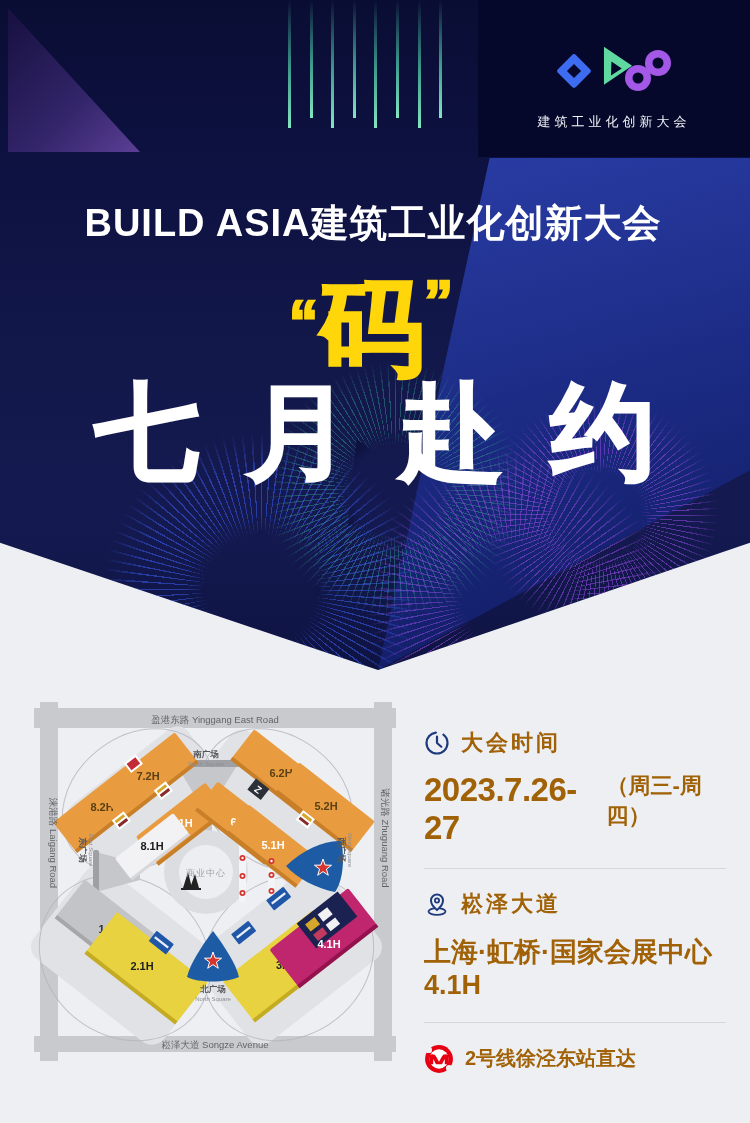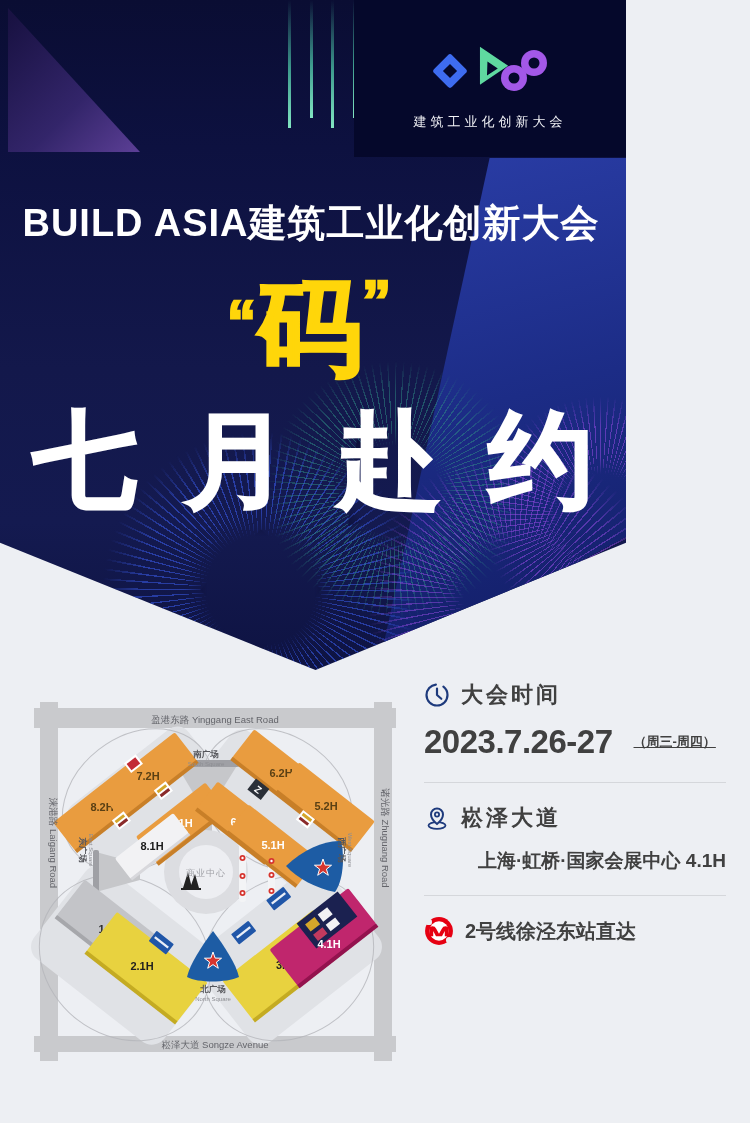--- a/index.html
+++ b/index.html
@@ -1,21 +1,21 @@
 <!DOCTYPE html>
 <html><head>
 <meta charset="utf-8">
 <style>
   html,body{margin:0;padding:0;background:#edeff3;}
   *{box-sizing:border-box;}
   body{font-family:"Liberation Sans","DejaVu Sans",sans-serif;}
   .poster{position:relative;width:750px;height:1123px;background:#edeff3;overflow:hidden;}
 
   
-  .hero{position:absolute;left:0;top:0;width:626px;height:670px;
+  .hero{position:absolute;left:0;top:0;width:750px;height:670px;
     background:linear-gradient(180deg,#0a0d33 0%,#0d1140 22%,#13184b 55%,#141a50 78%,#0e1342 100%);
     clip-path:polygon(0 0,100% 0,100% 81%,50.4% 100%,0 81%);}
   .tri-purple{position:absolute;left:8px;top:8px;width:132px;height:144px;
     clip-path:polygon(0 0,100% 100%,0 100%);
     background:linear-gradient(135deg,#191243 5%,#33256a 60%,#5c3f96 100%);}
   .teal-lines{position:absolute;left:288px;top:0;display:flex;gap:18.6px;}
   .teal-lines i{display:block;width:3px;height:128px;
     background:linear-gradient(180deg,rgba(32,70,120,0) 0%,#3e9c8e 55%,#82e6c2 100%);}
   .teal-lines i:nth-child(even){height:118px;}
   .logo-box{position:absolute;right:0;top:0;width:272px;height:157px;background:#05082b;}
@@ -43,35 +43,35 @@
 
   .hero-title{position:absolute;left:0;right:4px;top:198px;margin:0;text-align:center;
     color:#ffffff;font-size:38px;font-weight:800;letter-spacing:1px;z-index:3;}
   .slogan{position:absolute;left:0;right:0;display:flex;justify-content:center;z-index:3;
     color:#fff;font-weight:900;font-size:104px;line-height:1;-webkit-text-stroke:2.5px currentColor;}
   .slogan.l1{top:276px;align-items:flex-start;}
   .slogan .hl,.slogan .quo{color:#ffd60a;-webkit-text-stroke:2.5px #ffd60a;}
   .slogan .quo{font-size:58px;position:relative;font-weight:900;}
   .slogan .quo.open{top:16px;margin-right:2px;}
   .slogan .quo.close{top:-4px;margin-right:8px;}
-  .slogan.l2{top:408px;letter-spacing:48px;}
+  .slogan.l2{top:380px;letter-spacing:48px;}
   .slogan.l2 span{margin-right:-48px;}
 
   
-  .info{position:absolute;left:424px;top:680px;width:302px;color:#404040;}
+  .info{position:absolute;left:424px;top:728px;width:302px;color:#a16207;}
   .sec-head{display:flex;align-items:center;gap:11px;}
   .sec-head .h-label{font-size:22px;font-weight:800;letter-spacing:3px;}
-  .date-row{margin-top:13px;display:flex;align-items:center;}
+  .date-row{margin-top:13px;display:flex;align-items:flex-start;}
   .date-big{font-size:33px;font-weight:800;letter-spacing:-0.5px;}
-  .date-days{font-size:13px;font-weight:700;margin-left:21px;text-decoration:underline;}
+  .date-days{font-size:22px;font-weight:700;margin-left:21px;}
   .divider{border:none;border-top:1px solid #d5d7db;margin:21px 0 20px 0;}
-  .venue{margin-top:15px;font-size:19px;font-weight:800;text-align:right;}
+  .venue{margin-top:15px;font-size:27px;font-weight:800;}
   .address{margin-top:9px;font-size:16.5px;font-weight:500;}
   .address .note{font-size:15px;}
-  .metro-row{display:flex;align-items:flex-start;gap:11px;margin-top:2px;}
+  .metro-row{display:flex;align-items:flex-end;gap:11px;margin-top:2px;}
   .metro-lines{font-size:20px;font-weight:800;line-height:1.55;}
 
   
   .map{position:absolute;left:30px;top:700px;width:370px;height:392px;}
   .map svg{display:block;}
   .road{fill:#c9cacd;}
   .plate{fill:#e0e2e6;}
   .outline{fill:none;stroke:#b4b5ba;stroke-width:1;opacity:.8;}
   .funnel{fill:#c6c7ca;}
   .funnel-cap{fill:#9fa0a5;}

